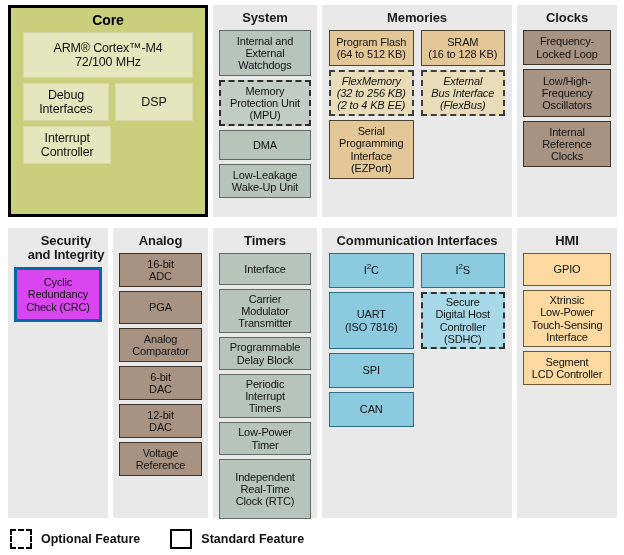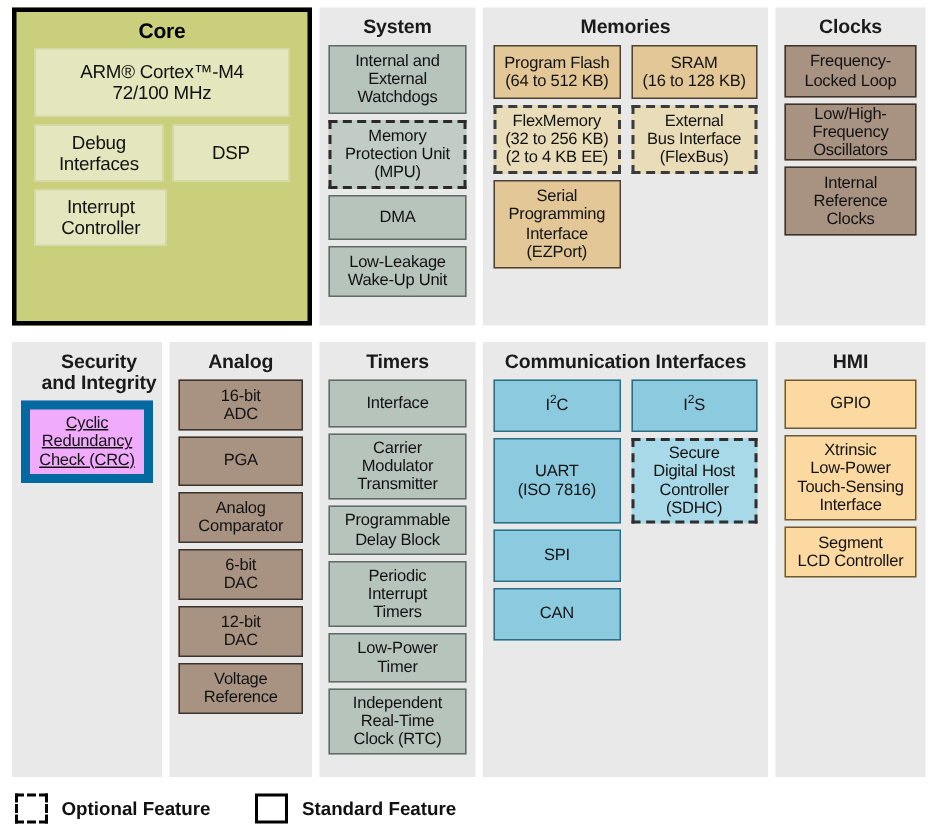--- a/index.html
+++ b/index.html
@@ -57,26 +57,26 @@
   }
   .blk span{display:block;width:100%;}
   .blk.dashed{
     border:2px dashed #2a2a2a;
   }
 
   
   .t-core-inner{background:#e4e6bd;border:1px solid #d5d8a9;}
   .t-sage{background:#b6c4bc;border:1px solid #5f6b64;}
   .t-tan{background:#e3c796;border:1px solid #4d4233;}
-  .t-tan.dashed{background:#e9dcb8;border:2px dashed #3b3b3b;}
+  .t-tan.dashed{background:#e9dcb8;border:2px dashed #3b3b3b;font-style:italic;}
   .t-brown{background:#a89383;border:1px solid #3d332b;}
   .t-blue{background:#8ccbdf;border:1px solid #2d6e84;}
   .t-blue.dashed{background:#a8d9e8;border:2px dashed #2f2f2f;}
   .t-orange{background:#fbd9a1;border:1px solid #6d5a34;}
-  .t-slate{background:#f0abfc;border:6px solid #0369a1;text-decoration:underline;}
+  .t-slate{background:#d946ef;border:3px solid #0369a1;}
   .t-sage.dashed{background:#c0ccc5;border:2px dashed #2a2a2a;}
 
   
   .grid2{display:flex;gap:7px;}
   .grid2 .col{flex:1;display:flex;flex-direction:column;}
 
   
   #legend{
     position:absolute;
     left:10px;top:529px;
@@ -164,21 +164,21 @@
       </div>
     </div>
   </div>
 
   <div class="panel" style="left:517px;top:5px;width:100px;height:212px;">
     <div class="panel-title">Clocks</div>
     <div class="panel-body">
       <div class="blk t-brown" style="height:35px;">
         <span>Frequency-<br>Locked Loop</span>
       </div>
-      <div class="blk t-brown" style="height:38px;">
+      <div class="blk t-brown" style="height:48px;">
         <span>Low/High-<br>Frequency<br>Oscillators</span>
       </div>
       <div class="blk t-brown" style="height:46px;">
         <span>Internal<br>Reference<br>Clocks</span>
       </div>
     </div>
   </div>
 
   <div class="panel" style="left:8px;top:228px;width:100px;height:290px;">
     <div class="panel-title" style="white-space:pre-line;margin-left:16px;">Security<br>and Integrity</div>
@@ -224,21 +224,21 @@
       </div>
       <div class="blk t-sage" style="height:33px;">
         <span>Programmable<br>Delay Block</span>
       </div>
       <div class="blk t-sage" style="height:44px;">
         <span>Periodic<br>Interrupt<br>Timers</span>
       </div>
       <div class="blk t-sage" style="height:33px;">
         <span>Low-Power<br>Timer</span>
       </div>
-      <div class="blk t-sage" style="height:44px;justify-content:center;">
+      <div class="blk t-sage" style="height:60px;justify-content:center;">
         <span>Independent<br>Real-Time<br>Clock (RTC)</span>
       </div>
     </div>
   </div>
 
   <div class="panel" style="left:322px;top:228px;width:190px;height:290px;">
     <div class="panel-title">Communication Interfaces</div>
     <div class="panel-body grid2" style="padding:0 7px 6px 7px;">
       <div class="col">
         <div class="blk t-blue" style="height:35px;">

